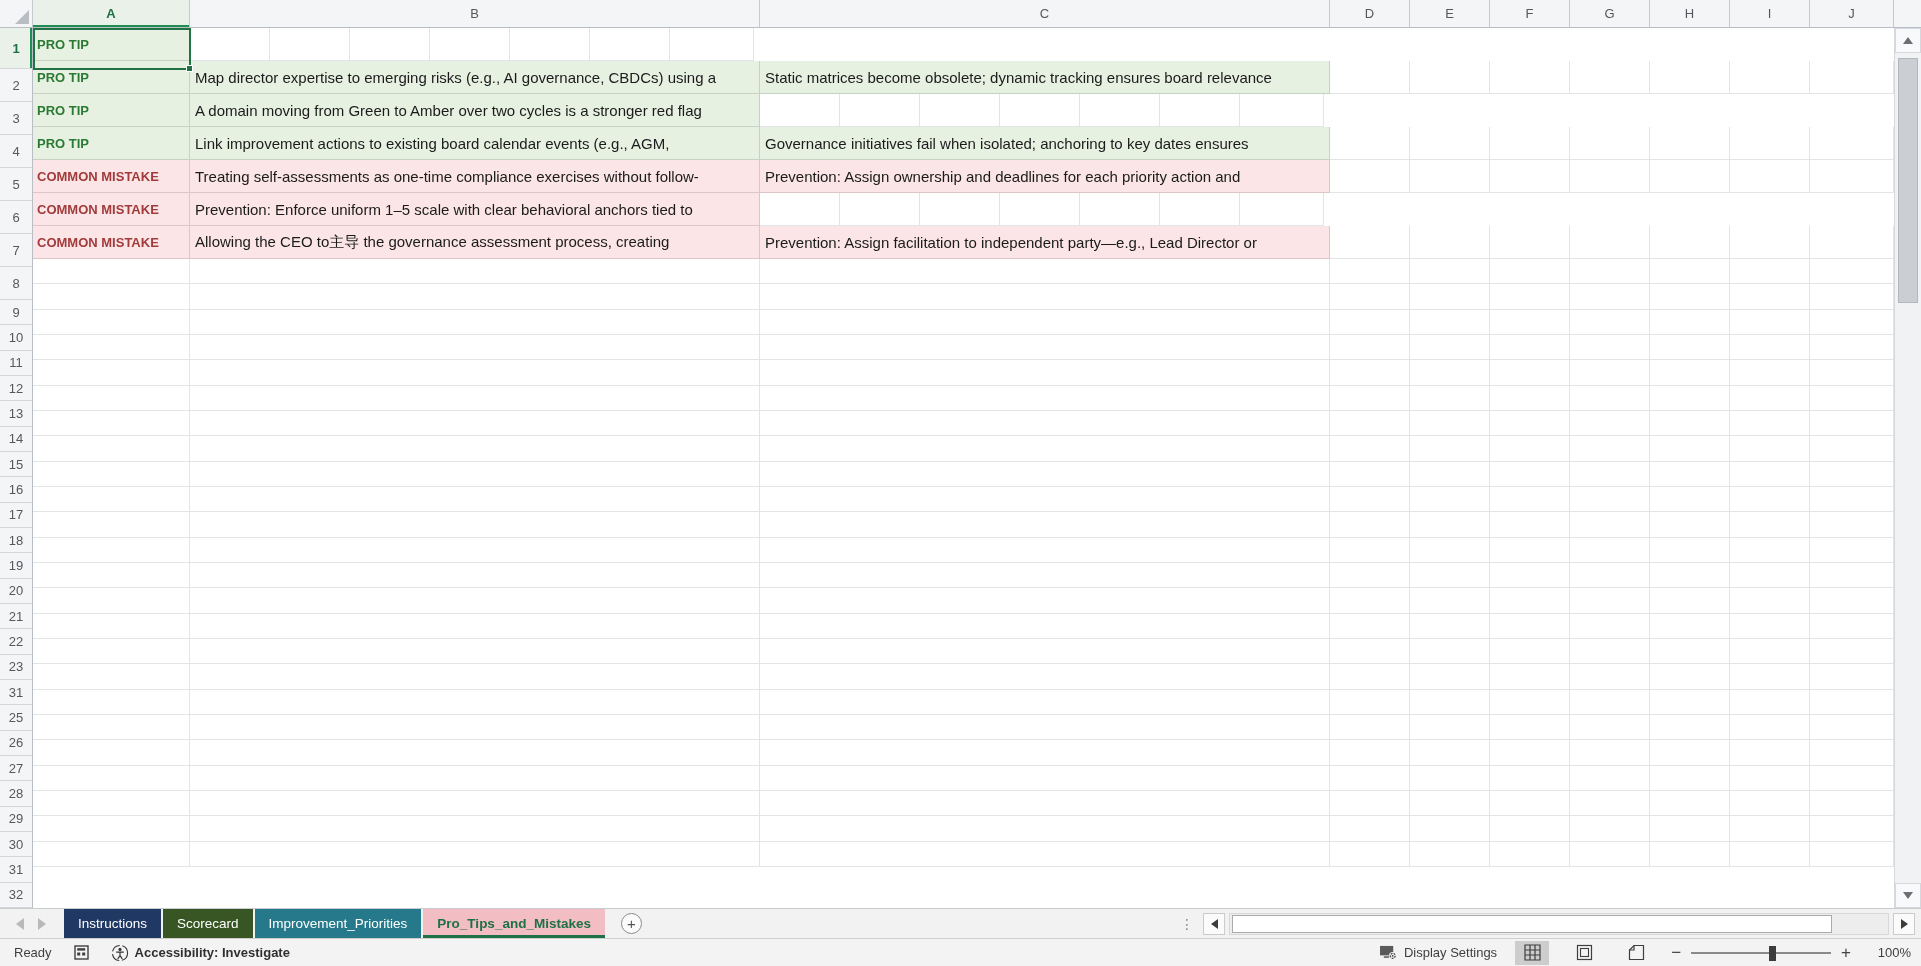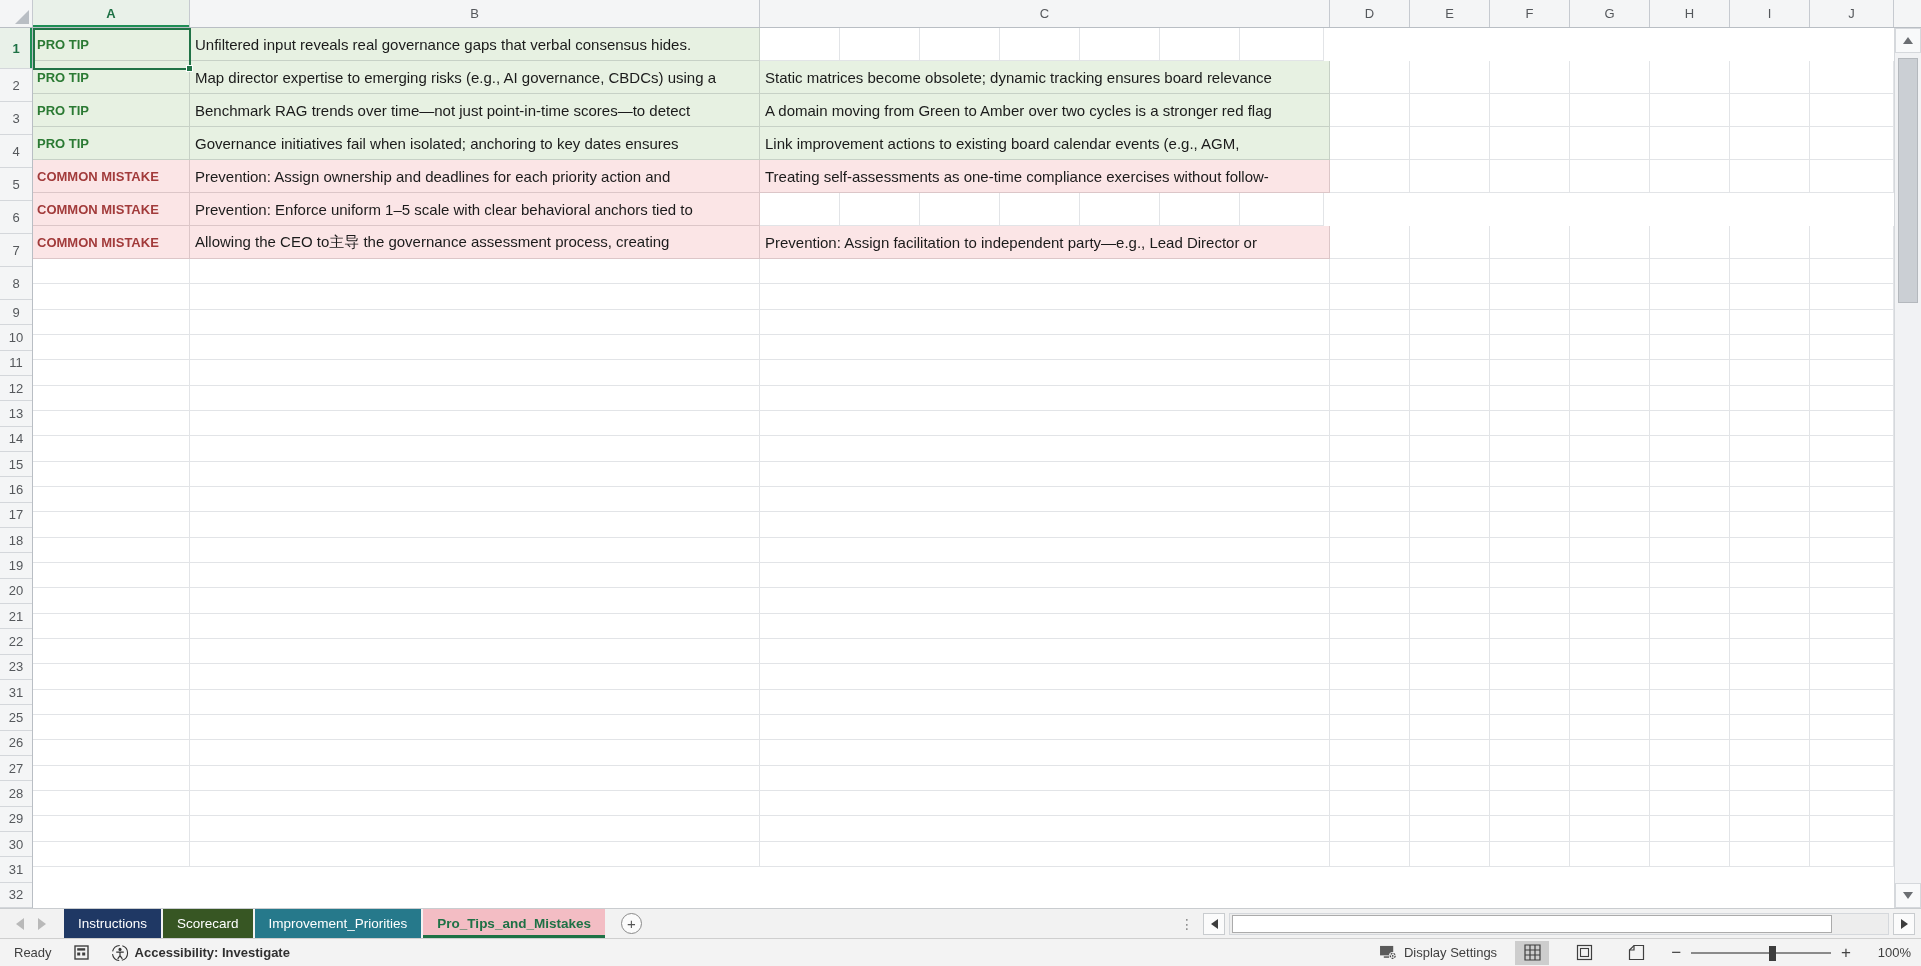--- a/index.html
+++ b/index.html
@@ -140,21 +140,20 @@
           <div class="rowh" style="height: 25.33px;">28</div>
           <div class="rowh" style="height: 25.33px;">29</div>
           <div class="rowh" style="height: 25.33px;">30</div>
           <div class="rowh" style="height: 25.33px;">31</div>
           <div class="rowh" style="height: 25.33px;">32</div>
         </div>
       <div class="cells" id="cells">
 
           <div class="row" style="height: 33px;">
             <div class="cell green typecell" style="width: 157px; height: 100%;">PRO TIP</div>
-            <div class="cell green" style="width: 570px; height: 100%;">Unfiltered input reveals real governance gaps that verbal consensus hides.</div>
             <div class="cell" style="width: 80px; height: 100%;"></div>
             <div class="cell" style="width: 80px; height: 100%;"></div>
             <div class="cell" style="width: 80px; height: 100%;"></div>
             <div class="cell" style="width: 80px; height: 100%;"></div>
             <div class="cell" style="width: 80px; height: 100%;"></div>
             <div class="cell" style="width: 80px; height: 100%;"></div>
             <div class="cell" style="width: 84px; height: 100%;"></div>
           </div>
           <div class="row" style="height: 33px;">
             <div class="cell green typecell" style="width: 157px; height: 100%;">PRO TIP</div>
@@ -163,46 +162,45 @@
             <div class="cell" style="width: 80px; height: 100%;"></div>
             <div class="cell" style="width: 80px; height: 100%;"></div>
             <div class="cell" style="width: 80px; height: 100%;"></div>
             <div class="cell" style="width: 80px; height: 100%;"></div>
             <div class="cell" style="width: 80px; height: 100%;"></div>
             <div class="cell" style="width: 80px; height: 100%;"></div>
             <div class="cell" style="width: 84px; height: 100%;"></div>
           </div>
           <div class="row" style="height: 33px;">
             <div class="cell green typecell" style="width: 157px; height: 100%;">PRO TIP</div>
-            <div class="cell green" style="width: 570px; height: 100%;">Benchmark RAG trends over time—not just point-in-time scores—to detect</div>
             <div class="cell green" style="width: 570px; height: 100%;">A domain moving from Green to Amber over two cycles is a stronger red flag</div>
             <div class="cell" style="width: 80px; height: 100%;"></div>
             <div class="cell" style="width: 80px; height: 100%;"></div>
             <div class="cell" style="width: 80px; height: 100%;"></div>
             <div class="cell" style="width: 80px; height: 100%;"></div>
             <div class="cell" style="width: 80px; height: 100%;"></div>
             <div class="cell" style="width: 80px; height: 100%;"></div>
             <div class="cell" style="width: 84px; height: 100%;"></div>
           </div>
           <div class="row" style="height: 33px;">
             <div class="cell green typecell" style="width: 157px; height: 100%;">PRO TIP</div>
+            <div class="cell green" style="width: 570px; height: 100%;">Link improvement actions to existing board calendar events (e.g., AGM,</div>
             <div class="cell green" style="width: 570px; height: 100%;">Governance initiatives fail when isolated; anchoring to key dates ensures</div>
-            <div class="cell green" style="width: 570px; height: 100%;">Link improvement actions to existing board calendar events (e.g., AGM,</div>
             <div class="cell" style="width: 80px; height: 100%;"></div>
             <div class="cell" style="width: 80px; height: 100%;"></div>
             <div class="cell" style="width: 80px; height: 100%;"></div>
             <div class="cell" style="width: 80px; height: 100%;"></div>
             <div class="cell" style="width: 80px; height: 100%;"></div>
             <div class="cell" style="width: 80px; height: 100%;"></div>
             <div class="cell" style="width: 84px; height: 100%;"></div>
           </div>
           <div class="row" style="height: 33px;">
             <div class="cell pink typecell" style="width: 157px; height: 100%;">COMMON MISTAKE</div>
+            <div class="cell pink" style="width: 570px; height: 100%;">Treating self-assessments as one-time compliance exercises without follow-</div>
             <div class="cell pink" style="width: 570px; height: 100%;">Prevention: Assign ownership and deadlines for each priority action and</div>
-            <div class="cell pink" style="width: 570px; height: 100%;">Treating self-assessments as one-time compliance exercises without follow-</div>
             <div class="cell" style="width: 80px; height: 100%;"></div>
             <div class="cell" style="width: 80px; height: 100%;"></div>
             <div class="cell" style="width: 80px; height: 100%;"></div>
             <div class="cell" style="width: 80px; height: 100%;"></div>
             <div class="cell" style="width: 80px; height: 100%;"></div>
             <div class="cell" style="width: 80px; height: 100%;"></div>
             <div class="cell" style="width: 84px; height: 100%;"></div>
           </div>
           <div class="row" style="height: 33px;">
             <div class="cell pink typecell" style="width: 157px; height: 100%;">COMMON MISTAKE</div>

